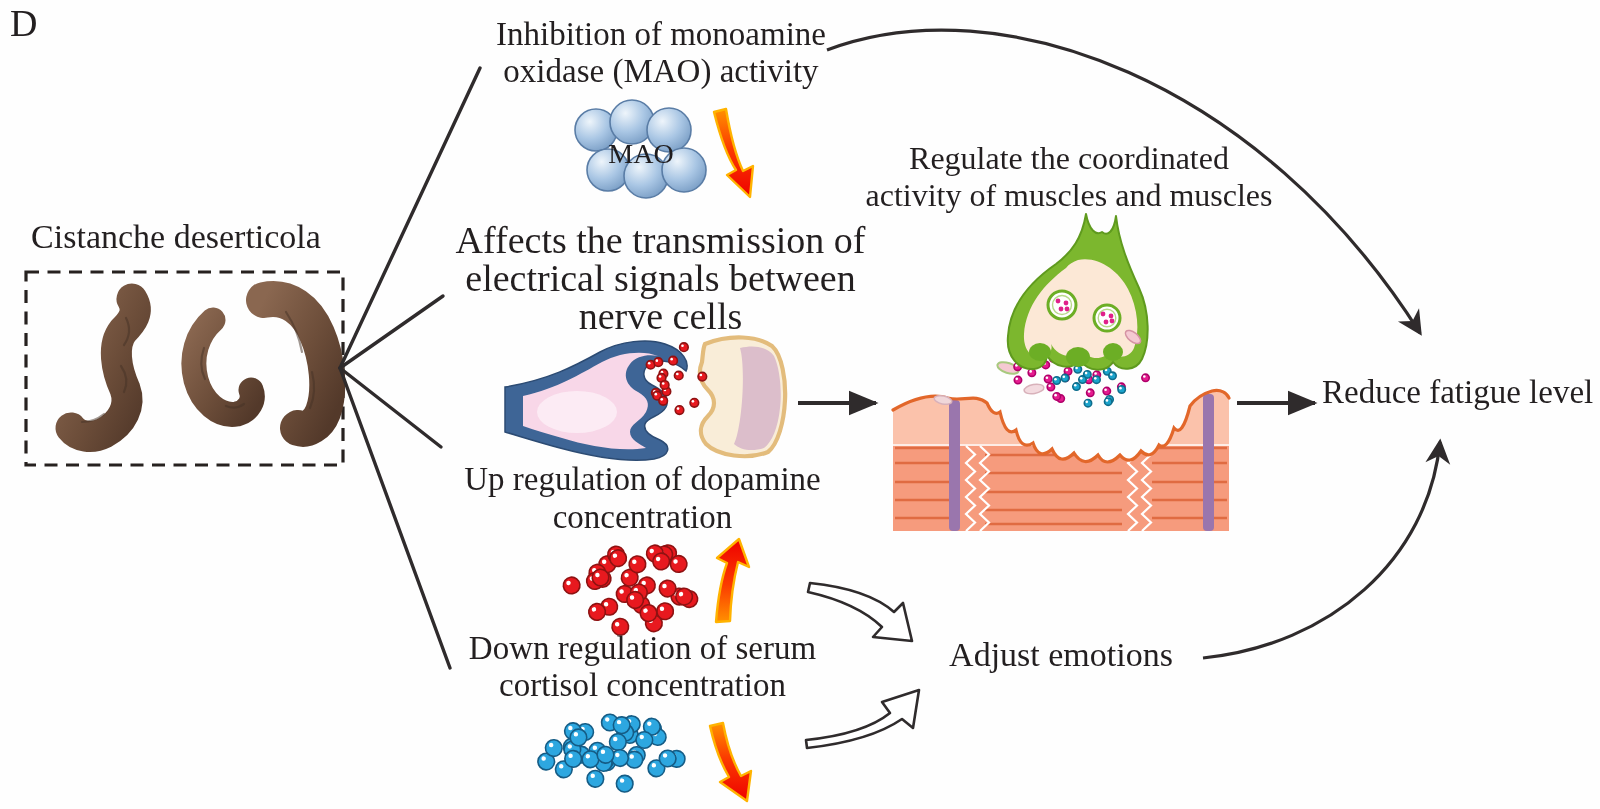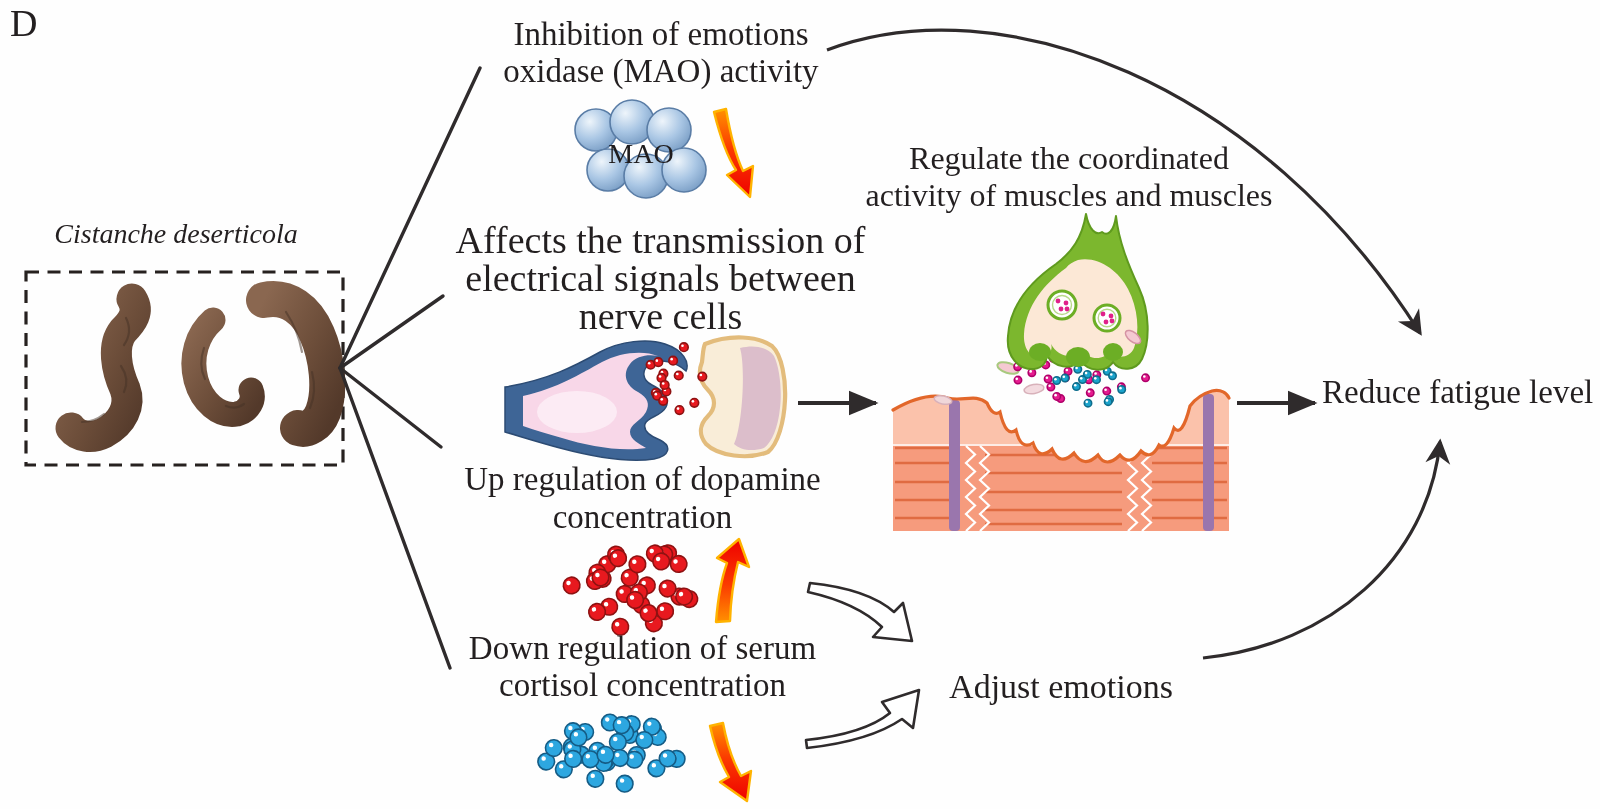--- a/index.html
+++ b/index.html
@@ -4,27 +4,27 @@
 <style>
   html,body{margin:0;padding:0;background:#fff;}
   .canvas{
     position:relative;width:1600px;height:809px;background:#fefefe;overflow:hidden;
     font-family:"Liberation Serif","DejaVu Serif",serif;color:var(--text,#231f20);
   }
   .art{position:absolute;left:0;top:0;}
   .txt{position:absolute;text-align:center;line-height:1.12;color:var(--text,#231f20);}
   .txt div{white-space:nowrap;}
   #t-d{left:10px;top:2px;font-size:38px;}
-  #t-plant{left:25px;top:218px;width:302px;font-style:italic;font-size:28px;}
+  #t-plant{left:25px;top:218px;width:302px;font-size:34px;}
   #t-mao{left:435px;top:16px;width:452px;font-size:33px;line-height:37px;}
   #t-trans{left:438px;top:221px;width:445px;font-size:38px;line-height:38px;}
   #t-dopa{left:420px;top:460px;width:445px;font-size:33px;line-height:38px;}
   #t-cort{left:420px;top:630px;width:445px;font-size:33px;line-height:37px;}
   #t-reg{left:848px;top:140px;width:442px;font-size:32px;line-height:37px;text-align:center;}
-  #t-adj{left:928px;top:636px;width:266px;font-size:34px;margin-top:32px;}
+  #t-adj{left:928px;top:636px;width:266px;font-size:34px;}
   #t-red{left:1322px;top:374px;width:280px;font-size:33px;text-align:left;}
 </style>
 </head>
 <body>
 
 <div class="canvas">
 
 <svg class="art" width="1600" height="809" viewBox="0 0 1600 809">
   <defs>
     <radialGradient id="sph" cx="0.35" cy="0.3" r="0.85">
@@ -423,21 +423,21 @@
         <circle cx="602.9465644845266" cy="752.1194179585111" r="2.2410000000000005" fill="#fff"></circle>
       </g>
   <path d="M 710 726 Q 717 757 729 777 L 720 782 L 747 801 L 751 771 L 741 776 Q 729 755 723 723 Z" fill="url(#flameDown)" stroke="#ffb300" stroke-width="2.4" stroke-linejoin="round"></path>
 </svg>
 
 <div class="txt" id="t-d">D</div>
 
 <div class="txt" id="t-plant">Cistanche deserticola</div>
 
 <div class="txt" id="t-mao">
-  <div>Inhibition of emotions</div>
+  <div>Inhibition of monoamine</div>
   <div>oxidase (MAO) activity</div>
 </div>
 
 <div class="txt" id="t-trans">
   <div>Affects the transmission of</div>
   <div>electrical signals between</div>
   <div>nerve cells</div>
 </div>
 
 <div class="txt" id="t-cort">

